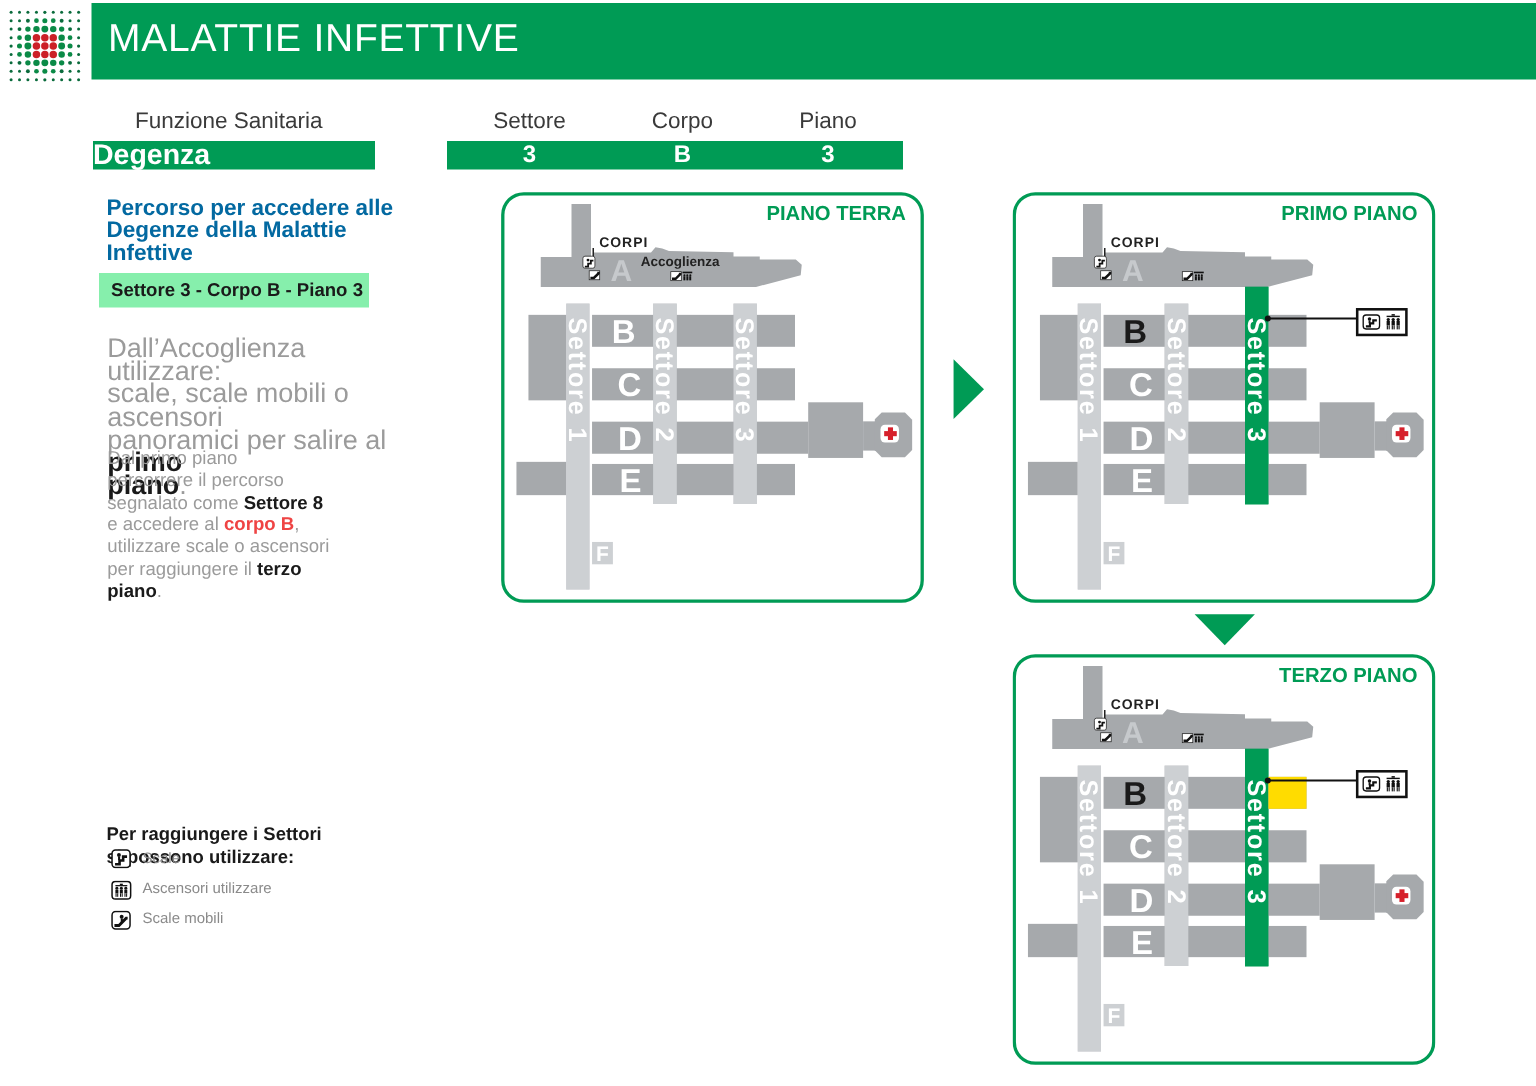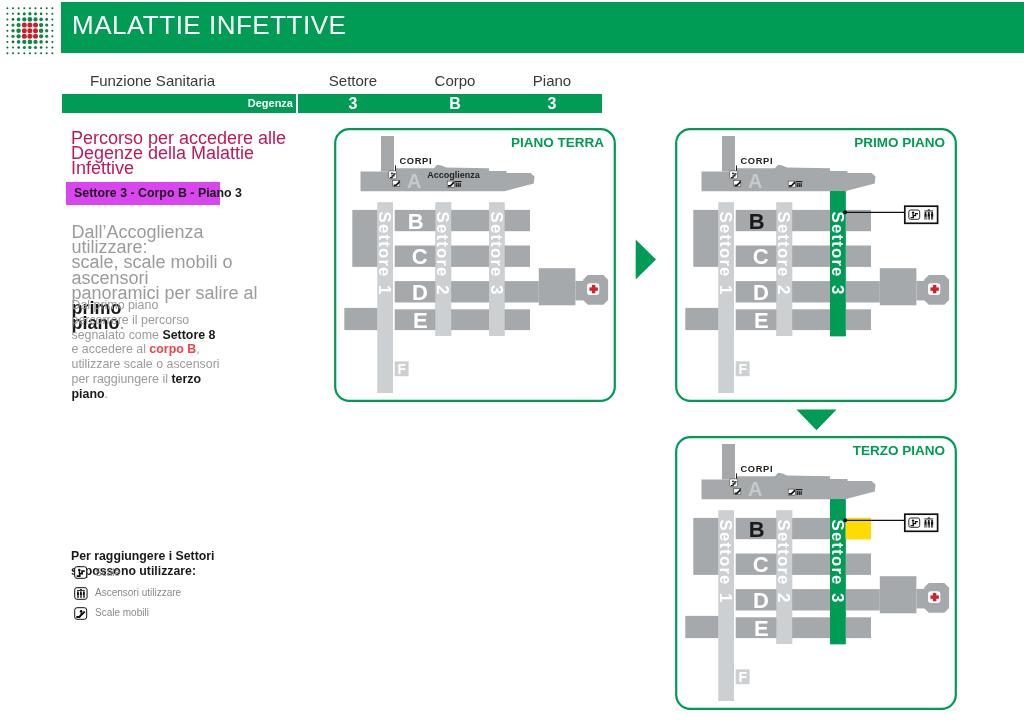--- a/index.html
+++ b/index.html
@@ -88,27 +88,27 @@
     <circle cx="41.1" cy="53.2" r="1.00" fill="#0A6B3C"></circle>
     <circle cx="46.7" cy="53.2" r="1.00" fill="#0A6B3C"></circle>
     <circle cx="52.4" cy="53.2" r="1.00" fill="#0A6B3C"></circle>
   </svg>
 <div class="abs" style="left:61px;top:2px;width:963px;height:51px;background:#009B55"></div>
 <div class="abs" style="left:72px;top:10px;font-size:26px;color:#fff;letter-spacing:0.5px">MALATTIE INFETTIVE</div>
 <div class="abs" style="left:90px;top:72px;width:161px;text-align:left;font-size:15px;color:#3a3a3a">Funzione Sanitaria</div>
 <div class="abs" style="left:303px;top:72px;width:100px;text-align:center;font-size:15px;color:#3a3a3a">Settore</div>
 <div class="abs" style="left:405px;top:72px;width:100px;text-align:center;font-size:15px;color:#3a3a3a">Corpo</div>
 <div class="abs" style="left:502px;top:72px;width:100px;text-align:center;font-size:15px;color:#3a3a3a">Piano</div>
-<div class="abs" style="left:62px;top:94px;width:234px;height:19px;background:#009B55;color:#fff;font-weight:bold;font-size:11px;line-height:19px;text-align:right;padding-right:3px">Degenza</div>
+<div class="abs" style="left:62px;top:94px;width:188px;height:19px;background:#009B55;color:#fff;font-weight:bold;font-size:19px;line-height:19px;padding-right:3px">Degenza</div>
 <div class="abs" style="left:298px;top:94px;width:304px;height:19px;background:#009B55"></div>
 <div class="abs" style="left:303px;top:94px;width:100px;text-align:center;font-size:16px;line-height:19px;font-weight:bold;color:#fff">3</div>
 <div class="abs" style="left:405px;top:94px;width:100px;text-align:center;font-size:16px;line-height:19px;font-weight:bold;color:#fff">B</div>
 <div class="abs" style="left:502px;top:94px;width:100px;text-align:center;font-size:16px;line-height:19px;font-weight:bold;color:#fff">3</div>
-<div class="abs" style="left:71px;top:130.5px;width:220px;font-size:18px;font-weight:normal;color:#be185d;line-height:15.4px">Percorso per accedere alle<br>Degenze della Malattie Infettive</div>
-<div class="abs" style="left:66px;top:182px;width:154px;height:23px;background:#d946ef;font-size:12.4px;font-weight:bold;color:#1a1a1a;line-height:23px;padding-left:8px;white-space:nowrap">Settore 3 - Corpo B - Piano 3</div>
+<div class="abs" style="left:71px;top:130.5px;width:220px;font-size:15px;font-weight:bold;color:#0369a1;line-height:15.4px">Percorso per accedere alle<br>Degenze della Malattie Infettive</div>
+<div class="abs" style="left:66px;top:182px;width:180px;height:23px;background:#86efac;font-size:12.4px;font-weight:bold;color:#1a1a1a;line-height:23px;padding-left:8px;white-space:nowrap">Settore 3 - Corpo B - Piano 3</div>
 <div class="abs" style="left:71.5px;top:225px;width:200px;font-size:18px;color:#9B9B9B;line-height:15.2px">Dall’Accoglienza utilizzare:<br>scale, scale mobili o ascensori<br>panoramici per salire al <b style="color:#1a1a1a">primo<br>piano</b>.</div>
 <div class="abs" style="left:71.5px;top:298px;width:200px;font-size:12.4px;color:#9B9B9B;line-height:14.8px">Dal primo piano<br>percorrere il percorso<br>segnalato come <b style="color:#1a1a1a">Settore 8</b><br>e accedere al <b style="color:#ef4444">corpo B</b>,<br>utilizzare scale o ascensori<br>per raggiungere il <b style="color:#1a1a1a">terzo<br>piano</b>.</div>
 <div class="abs" style="left:71px;top:549px;width:220px;font-size:12.3px;font-weight:bold;color:#1a1a1a;line-height:14.5px">Per raggiungere i Settori<br>si possono utilizzare:</div>
 <svg class="abs" style="left:74px;top:566px" width="14" height="13" viewBox="0 0 14 13">
     <rect x="0.7" y="0.7" width="12.0" height="11.6" rx="2.3" fill="#fff" stroke="#111" stroke-width="1"></rect>
     <path d="M2.7,10.2 L5.7,10.2 L5.7,7.7 L8.1,7.7 L8.1,5.1 L10.7,5.1" fill="none" stroke="#111" stroke-width="1.74"></path>
     <circle cx="5.3" cy="4.0" r="1.30" fill="#111"></circle>
     <rect x="4.7" y="5.1" width="1.40" height="2.32" fill="#111"></rect>
   </svg>
 <svg class="abs" style="left:74px;top:586.5px" width="14" height="13" viewBox="0 0 14 13">

